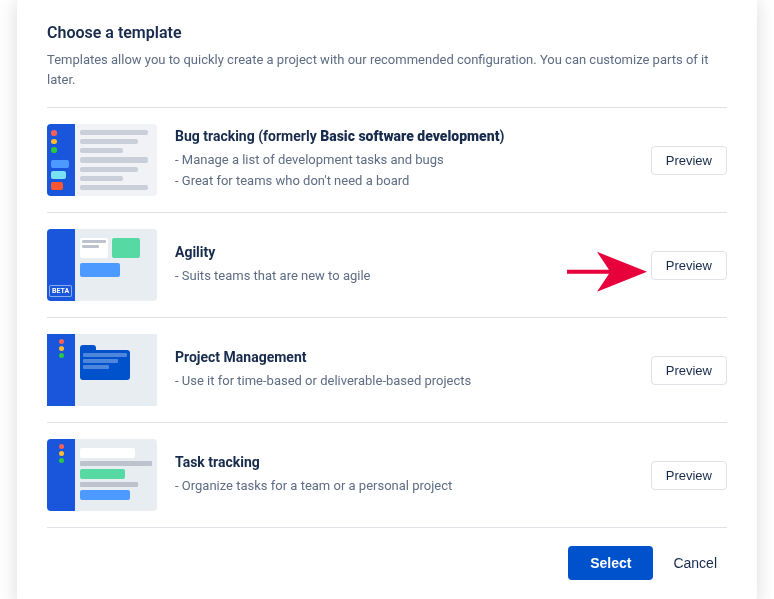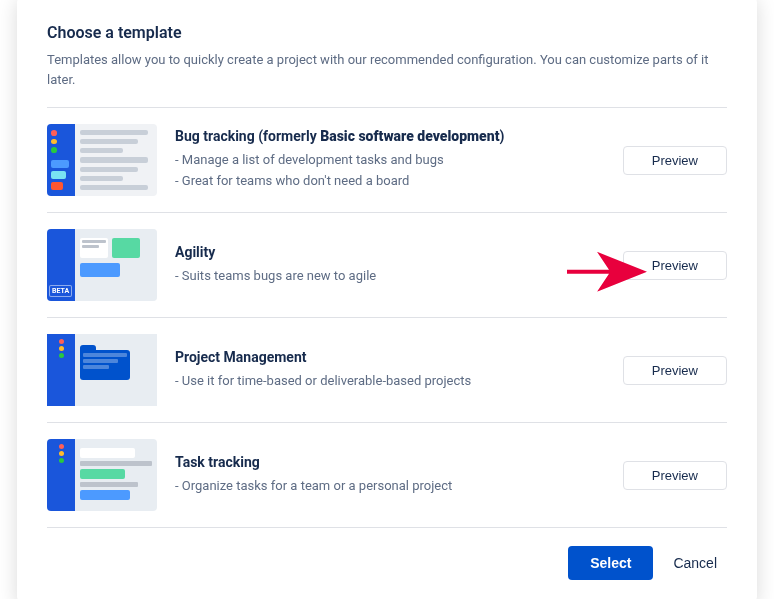--- a/index.html
+++ b/index.html
@@ -196,21 +196,21 @@
       line-height: 1.6;
     }
     .template-desc li {
       list-style: none;
     }
     .template-desc li::before {
       content: '- ';
     }
     .preview-btn {
       margin-left: 2px;
-      padding: 6px 28px;
+      padding: 6px 14px;
       border: 1px solid #dfe1e6;
       border-radius: 4px;
       background: #fff;
       color: #172b4d;
       font-size: 13px;
       cursor: pointer;
       white-space: nowrap;
       flex-shrink: 0;
     }
     .dialog-footer {
@@ -307,21 +307,21 @@
               </div>
               <div style="background:#57d9a3;border-radius:2px;width:28px;height:20px;"></div>
             </div>
             <div style="background:#4c9aff;border-radius:2px;width:40px;height:14px;margin-top:2px;"></div>
           </div>
         </div>
       </div>
       <div class="template-info">
         <div class="template-name">Agility</div>
         <ul class="template-desc">
-          <li>Suits teams bugs are new to agile</li>
+          <li>Suits teams that are new to agile</li>
         </ul>
       </div>
 
       <div class="red-arrow">
         <svg width="80" height="40" viewBox="0 0 80 40" xmlns="http://www.w3.org/2000/svg">
           <polygon points="80,20 30,0 42,18 0,18 0,22 42,22 30,40" fill="#e8003d"></polygon>
         </svg>
       </div>
       <button class="preview-btn">Preview</button>
     </li>

